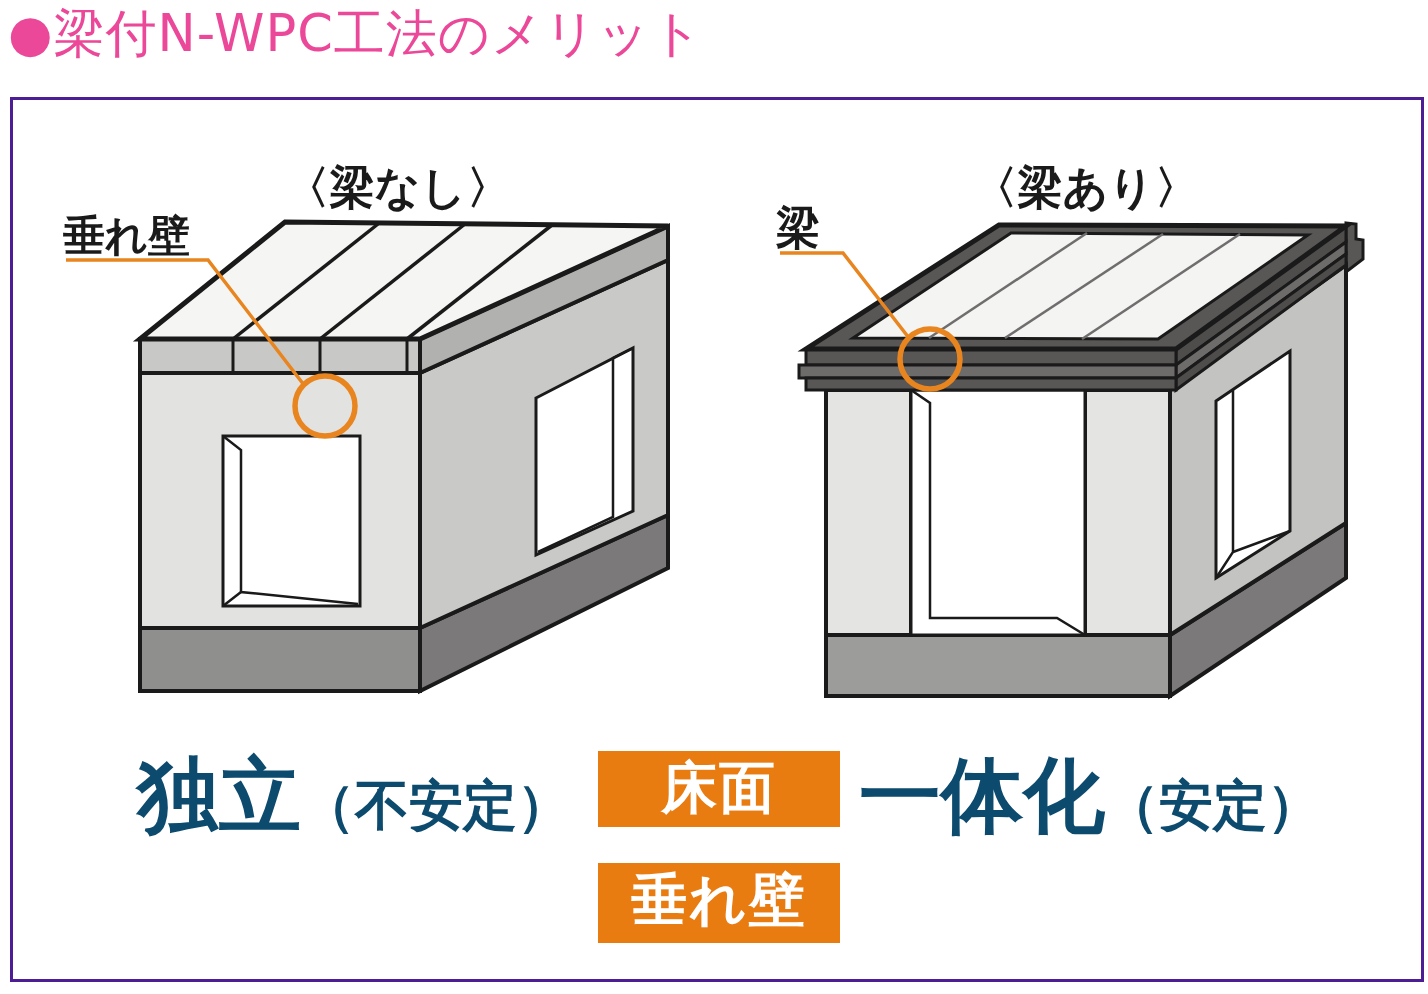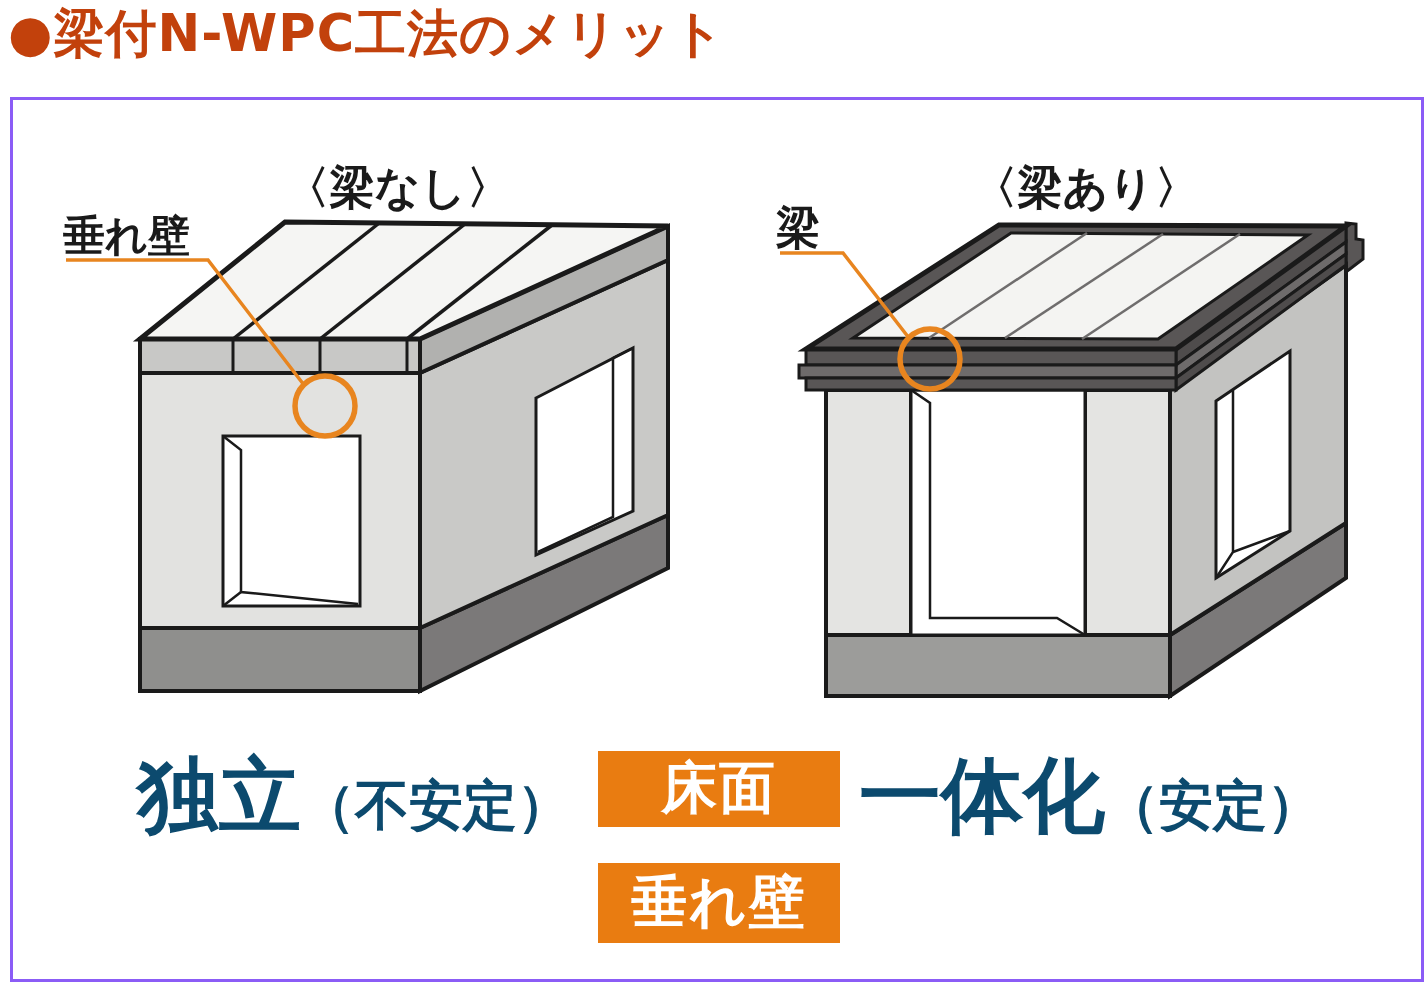--- a/index.html
+++ b/index.html
@@ -2,37 +2,37 @@
 <html><head>
 <meta charset="utf-8">
 <style>
   html,body{margin:0;padding:0;background:#ffffff;}
   body{
     position:relative;width:1428px;height:994px;overflow:hidden;
     font-family:"DejaVu Sans","Liberation Sans",sans-serif;color:#1a1a1a;
   }
   .page-title{
     position:absolute;left:8px;top:0px;margin:0;
-    font-size:51px;font-weight:700;letter-spacing:1px;color:#c2410c;
+    font-size:51px;font-weight:400;letter-spacing:1px;color:#ec4899;
     font-family:"DejaVu Sans","Liberation Sans",sans-serif;
   }
   .panel{
     position:absolute;left:10px;top:97px;width:1414px;height:885px;
-    border:3px solid #8b5cf6;background:#fff;box-sizing:border-box;
+    border:3px solid #4c1d95;background:#fff;box-sizing:border-box;
   }
   .diagram-svg{position:absolute;left:0;top:0;}
   
   .cmp-text{
     position:absolute;text-align:center;white-space:nowrap;
     font-family:"DejaVu Serif","Liberation Serif",serif;font-weight:700;color:#0c4a6e;
   }
   .cmp-main{font-size:82px;}
   .cmp-sub{font-size:54px;}
   .tag-box{
-    position:absolute;display:flex;align-items:center;justify-content:center;
+    position:absolute;display:flex;justify-content:center;
     color:#ffffff;font-weight:700;font-size:56px;letter-spacing:2px;
     font-family:"DejaVu Sans","Liberation Sans",sans-serif;
   }
 </style>
 </head>
 <body>
 
 <h1 class="page-title">●梁付N-WPC工法のメリット</h1>
 
 <div class="panel">

